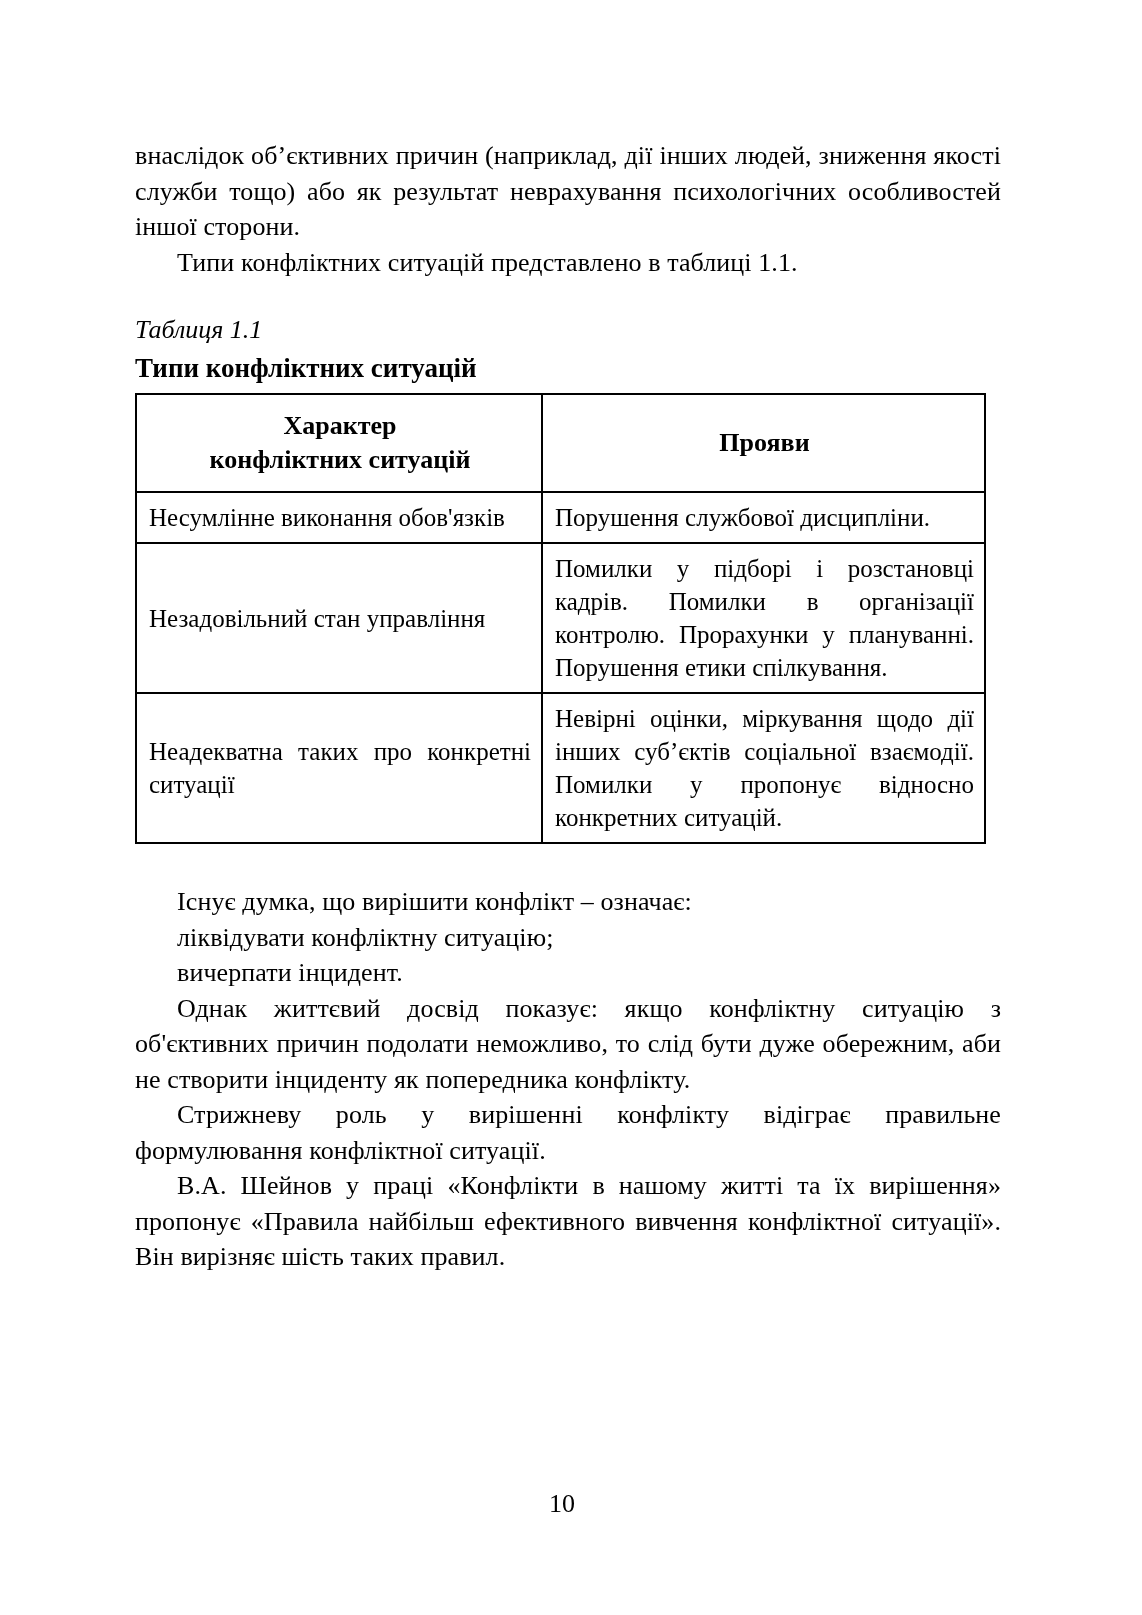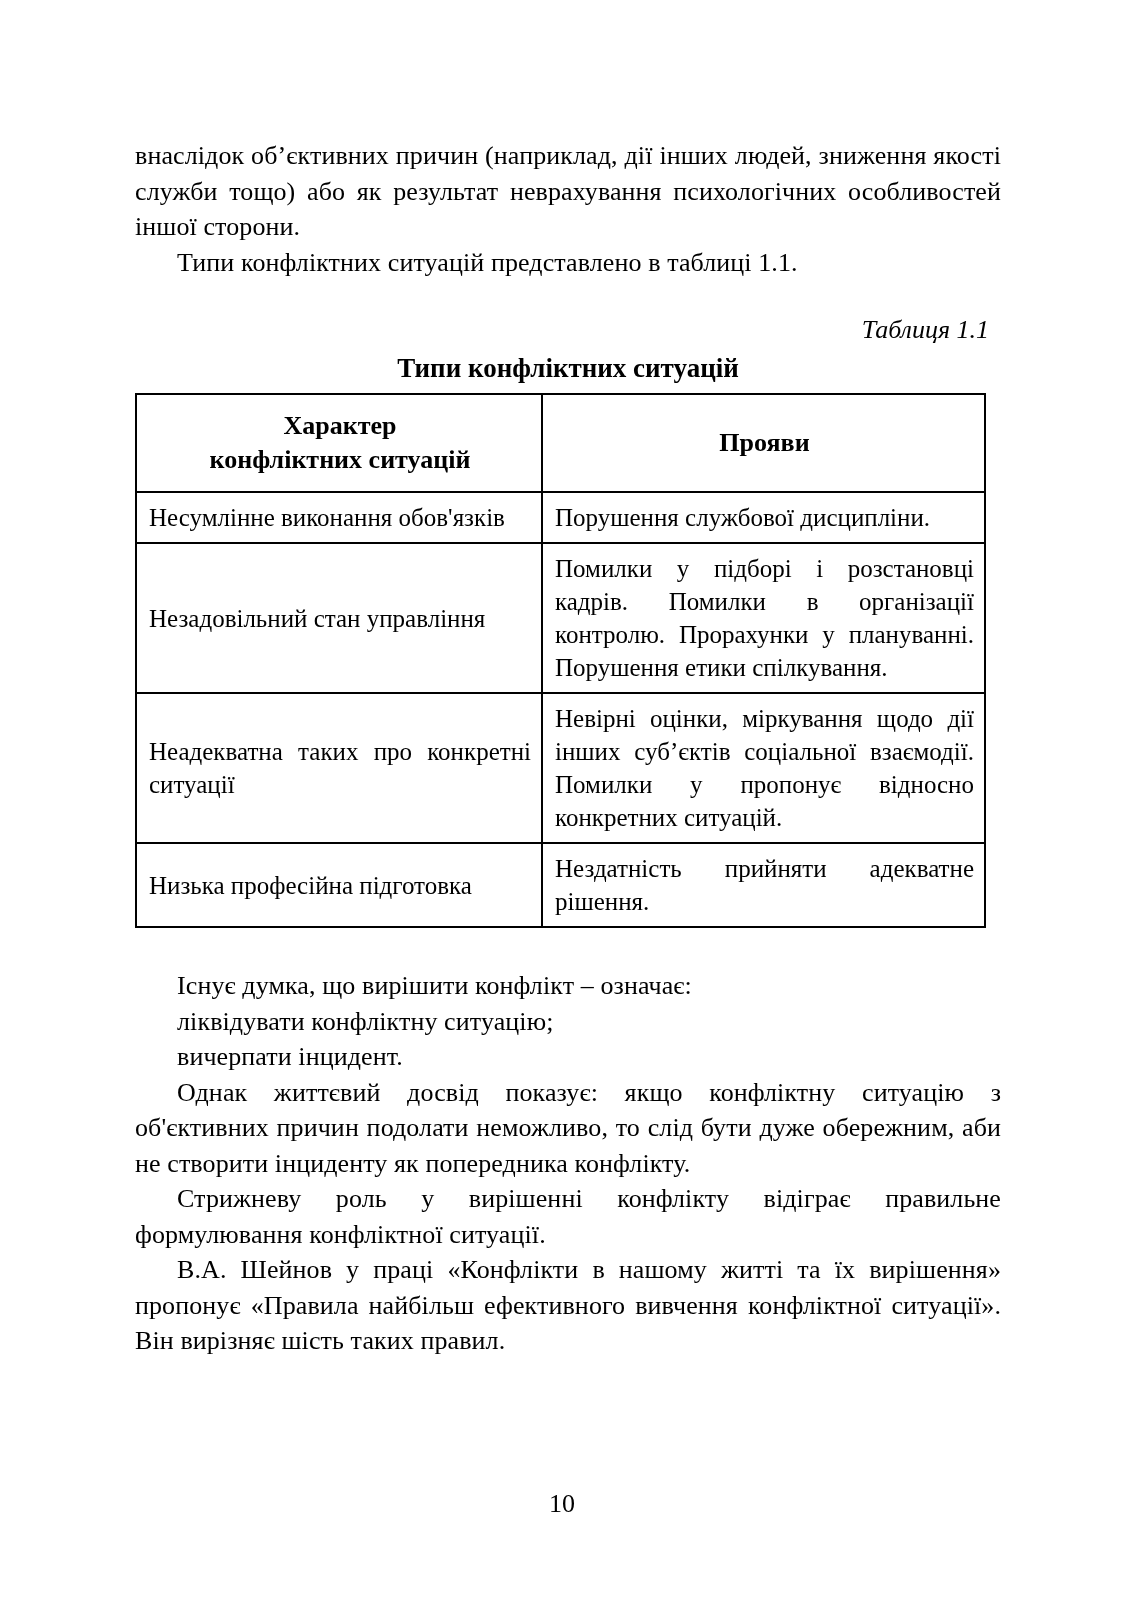--- a/index.html
+++ b/index.html
@@ -36,30 +36,28 @@
     text-justify: inter-word;
     letter-spacing: 0.1px;
   }
   p.indent {
     text-indent: 42px;
   }
   .table-label {
     margin-top: 33px;
     font-size: 26px;
     line-height: 34px;
-    text-align: right;
     font-style: italic;
     padding-right: 12px;
   }
   .table-title {
     margin-top: 4px;
     font-size: 27px;
     line-height: 34px;
     font-weight: bold;
-    text-align: center;
   }
   table.conflict-table {
     margin-top: 8px;
     width: 849px;
     border-collapse: collapse;
     table-layout: fixed;
   }
   table.conflict-table td,
   table.conflict-table th {
     border: 2px solid #000000;
@@ -139,24 +137,20 @@
           <td class="manif-cell">Порушення службової дисципліни.</td>
         </tr>
         <tr>
           <td class="char-cell">Незадовільний стан управління</td>
           <td class="manif-cell">Помилки у підборі і розстановці кадрів. Помилки в організації контролю. Прорахунки у плануванні. Порушення етики спілкування.</td>
         </tr>
         <tr>
           <td class="char-cell">Неадекватна таких про конкретні ситуації</td>
           <td class="manif-cell">Невірні оцінки, міркування щодо дії інших суб’єктів соціальної взаємодії. Помилки у пропонує відносно конкретних ситуацій.</td>
         </tr>
-        <tr>
-          <td class="char-cell">Низька професійна підготовка</td>
-          <td class="manif-cell">Нездатність прийняти адекватне рішення.</td>
-        </tr>
       </tbody>
     </table>
 
     <div class="after-table">
       <p class="indent">Існує думка, що вирішити конфлікт – означає:</p>
       <p class="list-line">ліквідувати конфліктну ситуацію;</p>
       <p class="list-line">вичерпати інцидент.</p>
       <p class="indent">Однак життєвий досвід показує: якщо конфліктну ситуацію з об'єктивних причин подолати неможливо, то слід бути дуже обережним, аби не створити інциденту як попередника конфлікту.</p>
       <p class="indent">Стрижневу роль у вирішенні конфлікту відіграє правильне формулювання конфліктної ситуації.</p>
       <p class="indent">В.А. Шейнов у праці «Конфлікти в нашому житті та їх вирішення» пропонує «Правила найбільш ефективного вивчення конфліктної ситуації». Він вирізняє шість таких правил.</p>

